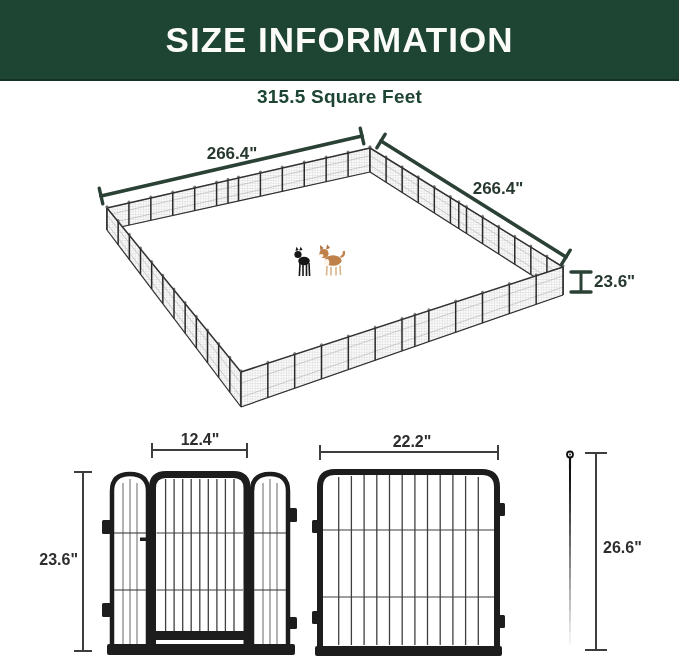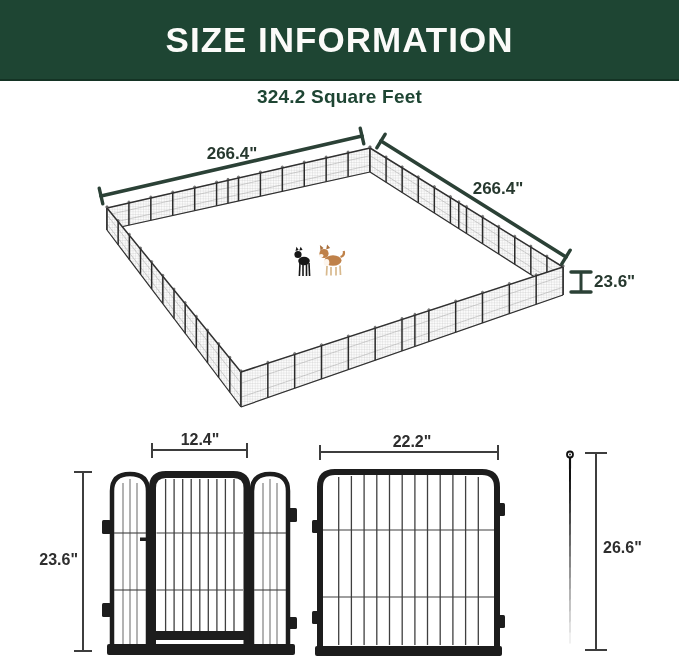--- a/index.html
+++ b/index.html
@@ -34,21 +34,21 @@
   .wire{stroke:#3f3f3f;stroke-width:1.1;}
   .black-fill{fill:#1d1d1d;}
 </style>
 </head>
 <body>
 
 <div class="banner">
   <h1>SIZE INFORMATION</h1>
 </div>
 
-<div class="area-label">324.2 Square Feet</div>
+<div class="area-label">315.5 Square Feet</div>
 
 <svg id="pen-scene" width="679" height="312" viewBox="0 0 679 312">
   <defs>
     <pattern id="mesh" width="2.6" height="2.6" patternUnits="userSpaceOnUse">
       <rect width="2.6" height="2.6" fill="#fbfbfb"></rect>
       <path d="M0 0H2.6M0 0V2.6" stroke="#b9b9b9" stroke-width="0.45"></path>
     </pattern>
   </defs>
 
   <g id="walls-layer">

